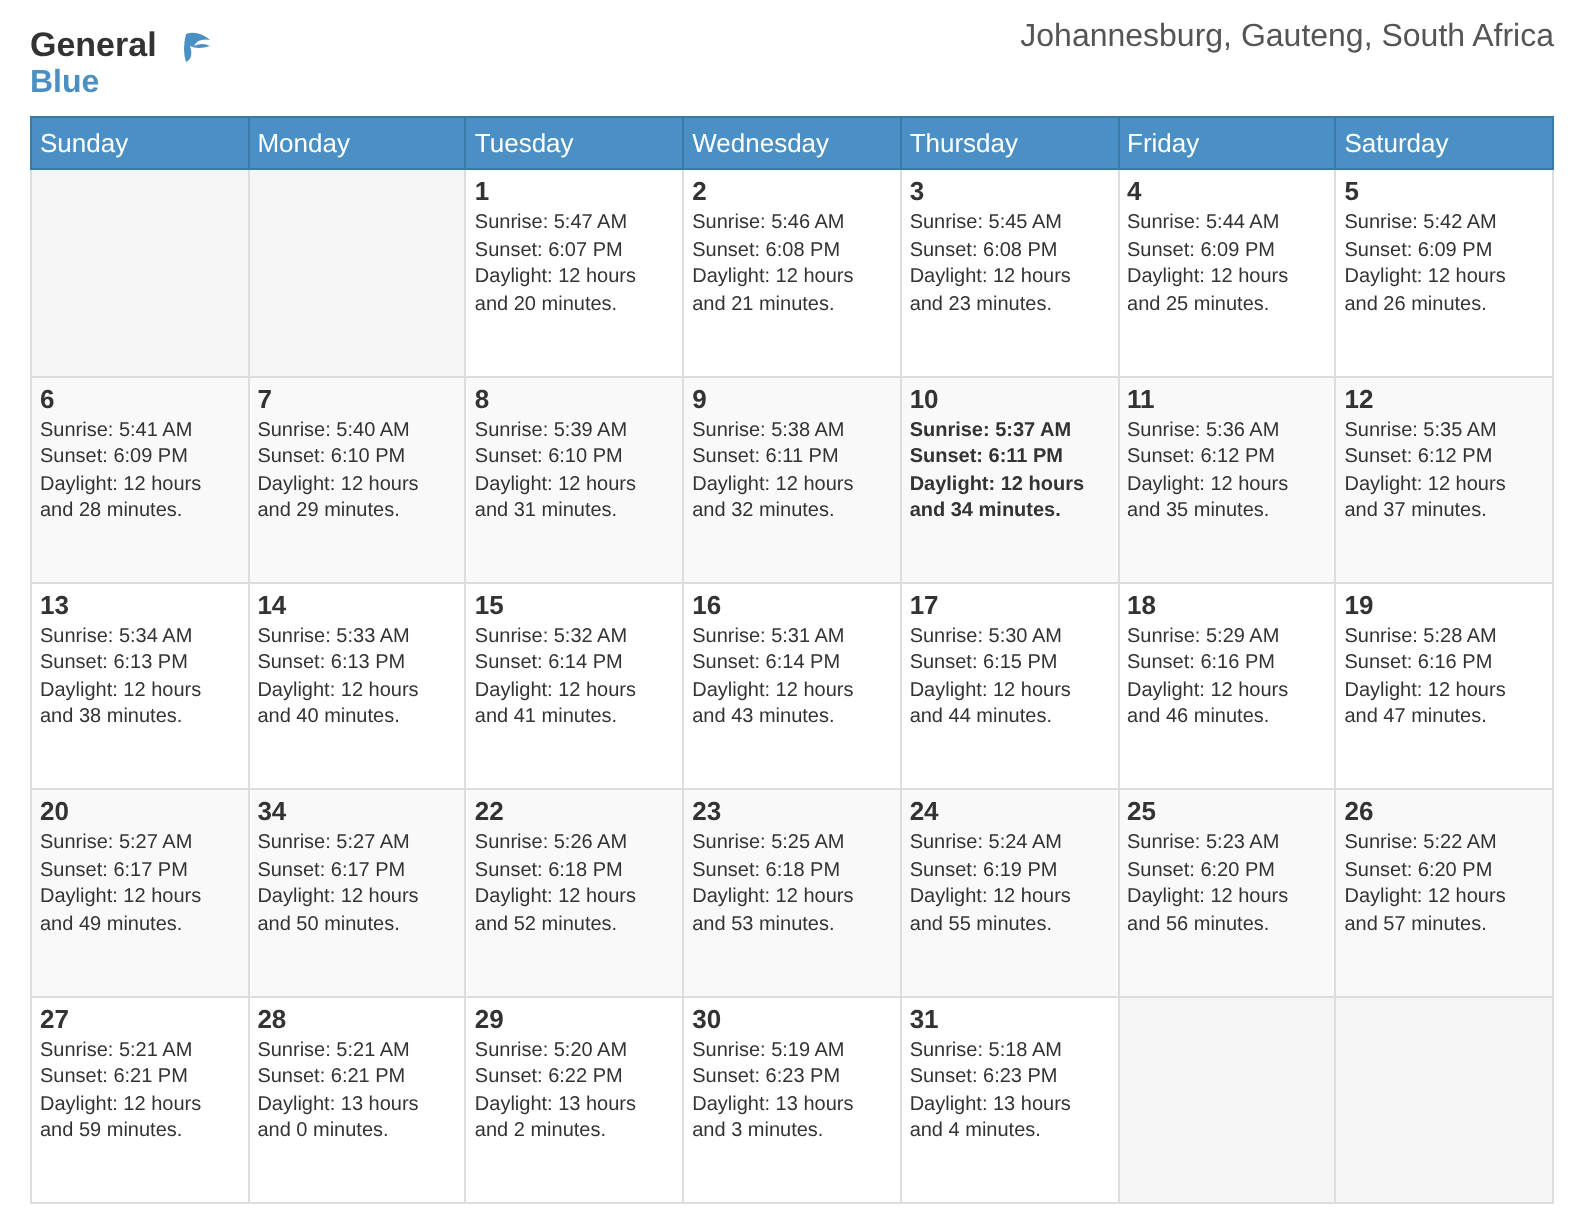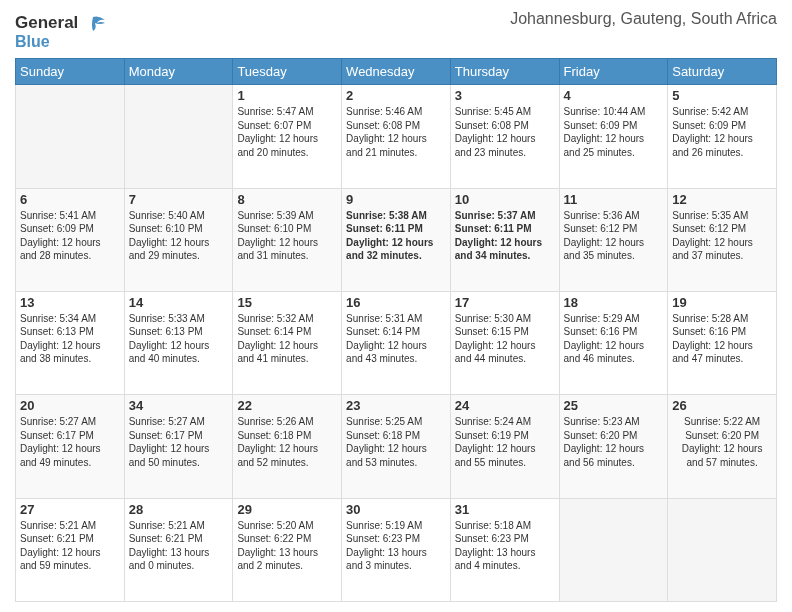--- a/index.html
+++ b/index.html
@@ -139,21 +139,21 @@
           </td>
           <td>
             <div class="day-num">3</div>
             <div class="day-info" style="white-space: pre-line;">Sunrise: 5:45 AM
 Sunset: 6:08 PM
 Daylight: 12 hours
 and 23 minutes.</div>
           </td>
           <td>
             <div class="day-num">4</div>
-            <div class="day-info" style="white-space: pre-line;">Sunrise: 10:44 AM
+            <div class="day-info" style="white-space: pre-line;">Sunrise: 5:44 AM
 Sunset: 6:09 PM
 Daylight: 12 hours
 and 25 minutes.</div>
           </td>
           <td>
             <div class="day-num">5</div>
             <div class="day-info" style="white-space: pre-line;">Sunrise: 5:42 AM
 Sunset: 6:09 PM
 Daylight: 12 hours
 and 26 minutes.</div>
@@ -176,21 +176,21 @@
           </td>
           <td>
             <div class="day-num">8</div>
             <div class="day-info" style="white-space: pre-line;">Sunrise: 5:39 AM
 Sunset: 6:10 PM
 Daylight: 12 hours
 and 31 minutes.</div>
           </td>
           <td>
             <div class="day-num">9</div>
-            <div class="day-info" style="white-space: pre-line; font-weight: bold;">Sunrise: 5:38 AM
+            <div class="day-info" style="white-space: pre-line;">Sunrise: 5:38 AM
 Sunset: 6:11 PM
 Daylight: 12 hours
 and 32 minutes.</div>
           </td>
           <td>
             <div class="day-num">10</div>
             <div class="day-info" style="white-space: pre-line; font-weight: bold;">Sunrise: 5:37 AM
 Sunset: 6:11 PM
 Daylight: 12 hours
 and 34 minutes.</div>
@@ -299,21 +299,21 @@
           </td>
           <td>
             <div class="day-num">25</div>
             <div class="day-info" style="white-space: pre-line;">Sunrise: 5:23 AM
 Sunset: 6:20 PM
 Daylight: 12 hours
 and 56 minutes.</div>
           </td>
           <td>
             <div class="day-num">26</div>
-            <div class="day-info" style="white-space: pre-line; text-align: center;">Sunrise: 5:22 AM
+            <div class="day-info" style="white-space: pre-line;">Sunrise: 5:22 AM
 Sunset: 6:20 PM
 Daylight: 12 hours
 and 57 minutes.</div>
           </td>
         </tr>
         <tr>
           <td>
             <div class="day-num">27</div>
             <div class="day-info" style="white-space: pre-line;">Sunrise: 5:21 AM
 Sunset: 6:21 PM

